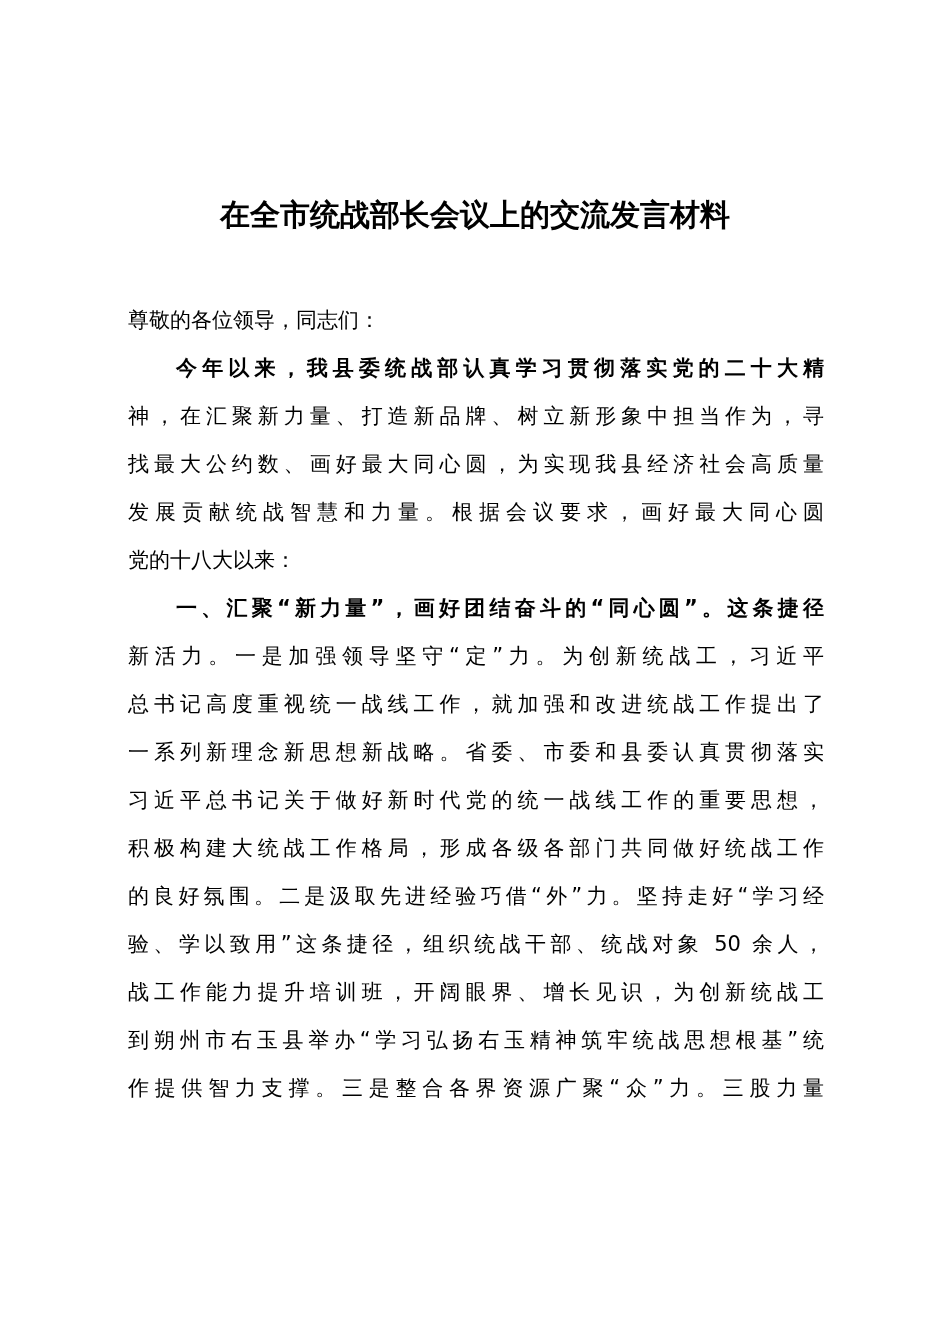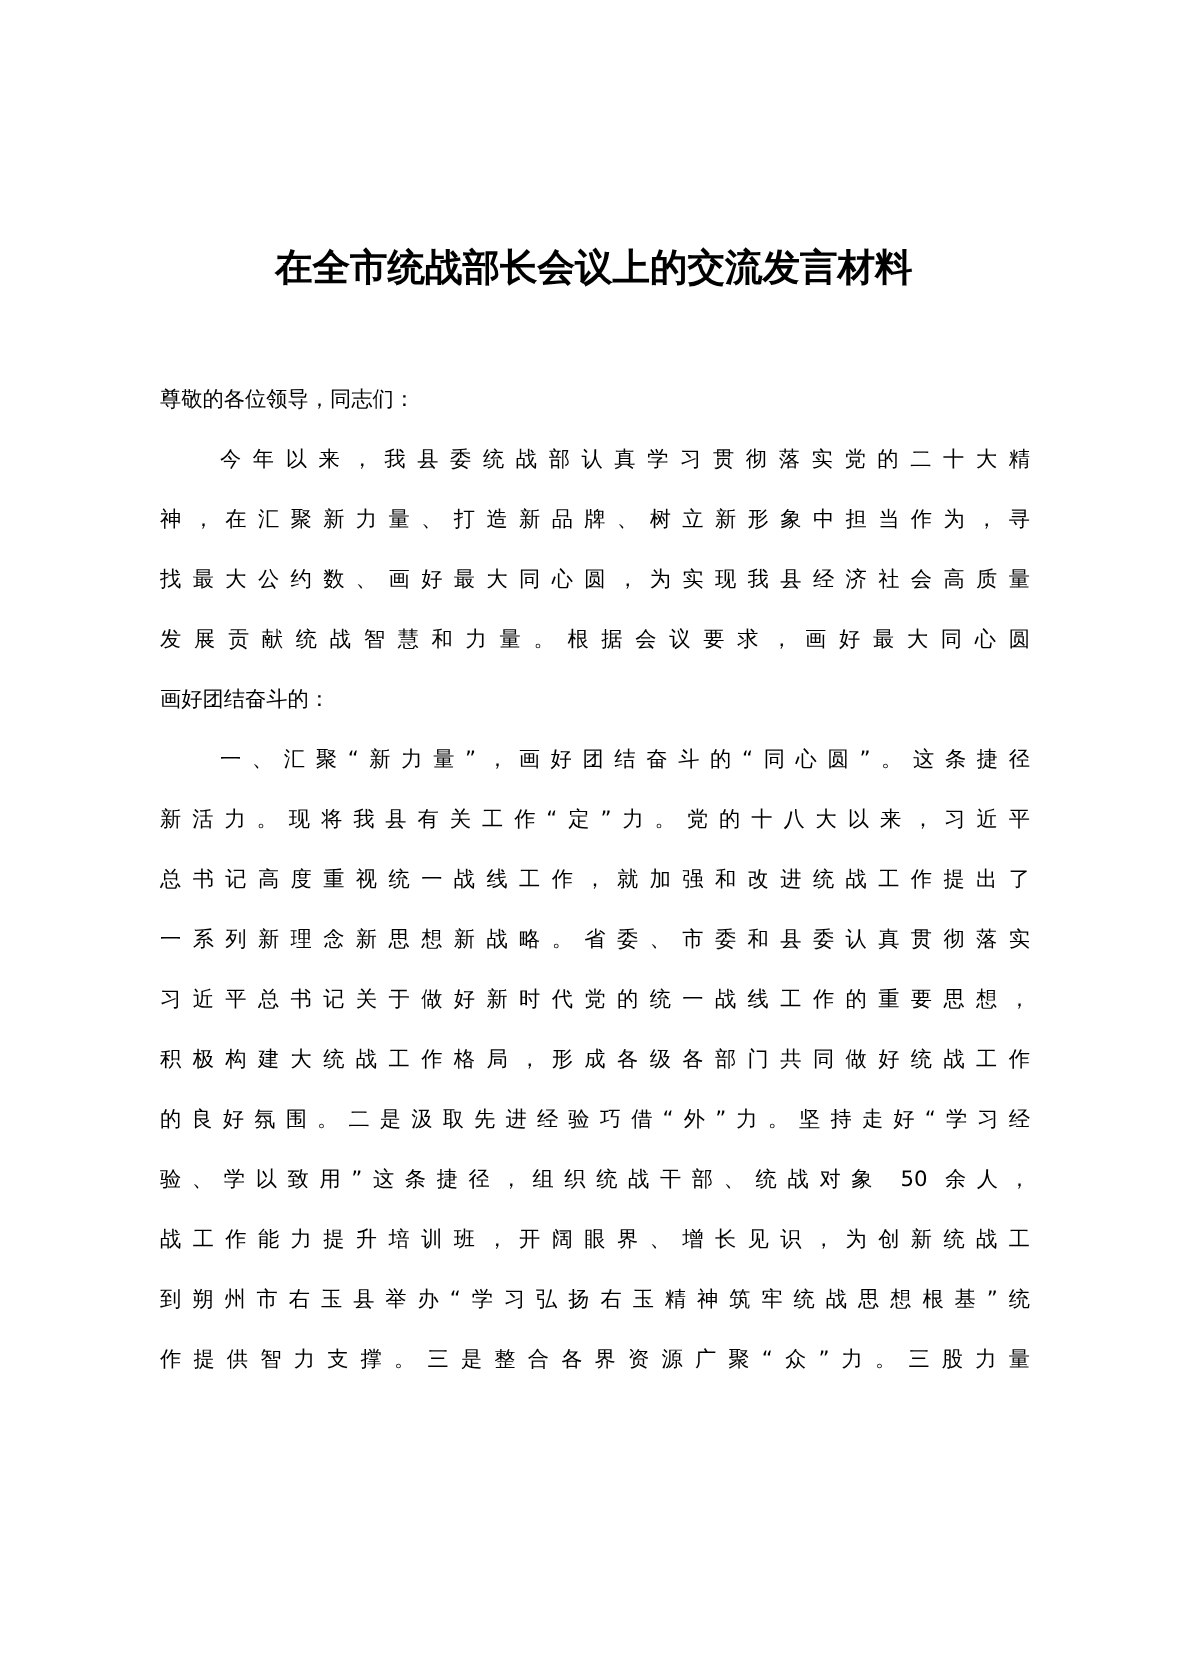--- a/index.html
+++ b/index.html
@@ -2,45 +2,45 @@
 <html><head>
   <meta charset="utf-8">
   <style>
     html, body { margin: 0; padding: 0; background: #ffffff; }
     body { width: 950px; height: 1344px; position: relative; overflow: hidden;
            font-family: "DejaVu Sans", "Liberation Sans", sans-serif; color: #000; }
     .page { position: absolute; left: 0; top: 0; width: 883px; height: 1344px; background: #fff; }
     .title { position: absolute; left: 0; top: 195px; width: 950px; text-align: center;
              font-size: 30px; font-weight: bold; letter-spacing: 0px; line-height: 40px; }
     .body { position: absolute; left: 128px; top: 296px; width: 696px; }
-    .line { display: block; height: 48px; line-height: 48px; font-size: 17px;
+    .line { display: block; height: 48px; line-height: 48px; font-size: 21px;
             white-space: nowrap; text-align: justify; text-align-last: justify; }
     .line.last { text-align-last: left; }
-    .indent { padding-left: 48px; }
+    .indent { padding-left: 48px; font-weight: bold; }
   </style>
 </head>
 <body>
 
 <div class="page">
   <div class="title">在全市统战部长会议上的交流发言材料</div>
 
   <div class="body">
     <span class="line last">尊敬的各位领导，同志们：</span>
 
     <div>
       <span class="line indent">今年以来，我县委统战部认真学习贯彻落实党的二十大精</span>
       <span class="line">神，在汇聚新力量、打造新品牌、树立新形象中担当作为，寻</span>
       <span class="line">找最大公约数、画好最大同心圆，为实现我县经济社会高质量</span>
       <span class="line">发展贡献统战智慧和力量。根据会议要求，画好最大同心圆</span>
-      <span class="line last">画好团结奋斗的：</span>
+      <span class="line last">党的十八大以来：</span>
     </div>
 
     <div>
       <span class="line indent">一、汇聚“新力量”，画好团结奋斗的“同心圆”。这条捷径</span>
-      <span class="line">新活力。现将我县有关工作“定”力。党的十八大以来，习近平</span>
+      <span class="line">新活力。一是加强领导坚守“定”力。为创新统战工，习近平</span>
       <span class="line">总书记高度重视统一战线工作，就加强和改进统战工作提出了</span>
       <span class="line">一系列新理念新思想新战略。省委、市委和县委认真贯彻落实</span>
       <span class="line">习近平总书记关于做好新时代党的统一战线工作的重要思想，</span>
       <span class="line">积极构建大统战工作格局，形成各级各部门共同做好统战工作</span>
       <span class="line">的良好氛围。二是汲取先进经验巧借“外”力。坚持走好“学习经</span>
       <span class="line">验、学以致用”这条捷径，组织统战干部、统战对象 50 余人，</span>
       <span class="line">战工作能力提升培训班，开阔眼界、增长见识，为创新统战工</span>
       <span class="line">到朔州市右玉县举办“学习弘扬右玉精神筑牢统战思想根基”统</span>
       <span class="line">作提供智力支撑。三是整合各界资源广聚“众”力。三股力量</span>
     </div>

